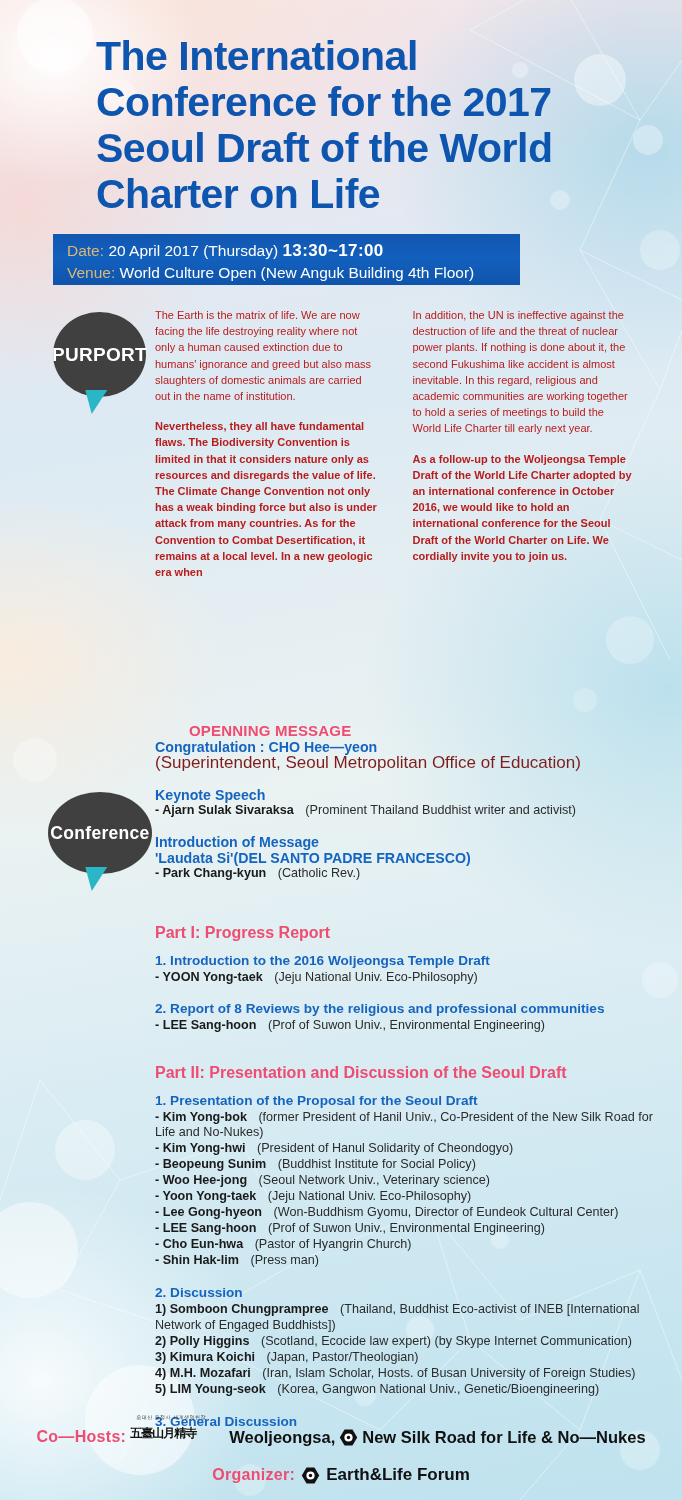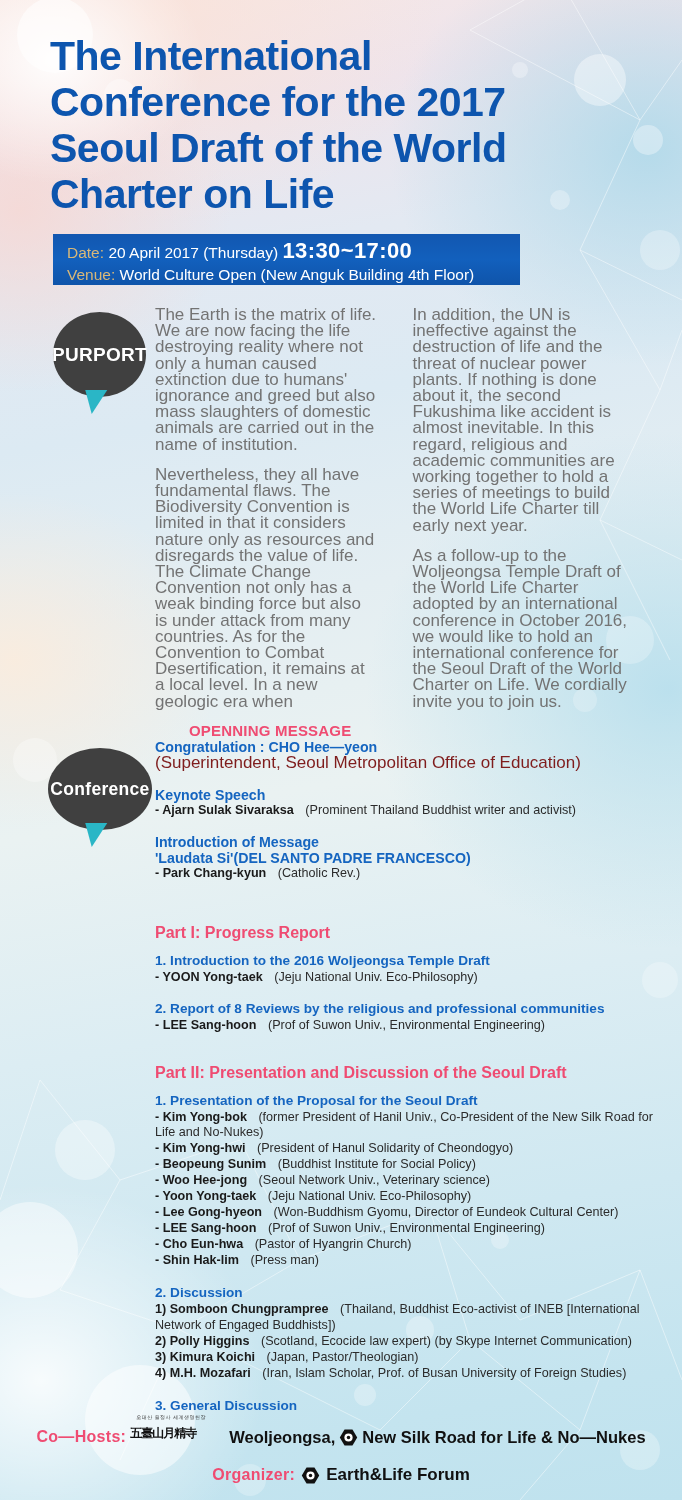--- a/index.html
+++ b/index.html
@@ -30,56 +30,56 @@
   
   .bg-deco { position:absolute; inset:0; z-index:0; pointer-events:none; }
   .content { position:relative; z-index:2; }
 
   
   .title {
     position:absolute; left:50px; top:33px; width:590px;
     color:#0d55ae; font-size:41px; line-height:46px;
     font-weight:700; letter-spacing:-0.5px;
   }
-  .title span { display:block; }
+  .title span { display:block;margin-left:46px; }
 
   
   .banner {
     position:absolute; left:53px; top:234px; width:467px; height:51px;
     background:linear-gradient(180deg,#1257b0 0%,#1260bd 50%,#0f54aa 100%);
     padding:6px 0 0 14px;
   }
   .banner-row { color:#ffffff; font-size:15.5px; line-height:22px; white-space:nowrap; }
   .banner-label { color:#d9b878; }
-  .banner-time { font-weight:700; font-size:22px; letter-spacing:0.4px; }
+  .banner-time { font-weight:700; font-size:17px; letter-spacing:0.4px; }
 
   
   .bubble {
     position:absolute; background:#404040; border-radius:50%;
     display:flex; align-items:center; justify-content:center;
     color:#ffffff;
   }
   .bubble::after {
     content:""; position:absolute; bottom:-17px; left:50%;
     margin-left:-16px;
     border-left:9px solid transparent;
     border-right:13px solid transparent;
     border-top:24px solid #2ab6c6;
     transform:skewX(-6deg);
   }
   .bubble-purport { left:53px; top:312px; width:93px; height:85px; }
-  .bubble-conference { left:48px; top:748px; width:104px; height:82px;text-align:right; }
+  .bubble-conference { left:48px; top:792px; width:104px; height:82px;text-align:right; }
   .bubble-label { font-size:19px; font-weight:600; letter-spacing:0.3px; position:relative; z-index:3; }
   .bubble-conference .bubble-label { font-size:17.5px; }
 
   
   .purport { position:absolute; left:155px; top:307px; width:480px; display:flex; gap:35px; }
   .col { width:224px; }
-  .col p { font-size:17px; line-height:16.2px; color:#737373; margin-bottom:14px; }
-  .col p:last-child { margin-bottom:0; }
+  .col p { font-size:11px; line-height:16.2px; color:#b91c1c; margin-bottom:14px; }
+  .col p:last-child { margin-bottom:0;font-weight:bold; }
 
   
   .program { position:absolute; left:155px; top:722px; width:500px; }
   .sec-pink {
     color:#ef4c72; font-size:15px; font-weight:700; letter-spacing:0.2px;margin-left:34px;
   }
   .sec-blue {
     color:#1565c0; font-size:14.2px; font-weight:700;
   }
   .line-name { font-size:12.6px; color:#1a1a1a; line-height:15.5px; }
@@ -240,21 +240,22 @@
       <div class="line-name"><b>- Cho Eun-hwa</b><span class="aff"> (Pastor of Hyangrin Church)</span></div>
       <div class="line-name"><b>- Shin Hak-lim</b><span class="aff"> (Press man)</span></div>
     </div>
 
     <div class="spacer-md"></div>
     <div class="item-head">2. Discussion</div>
     <div class="roster">
       <div class="line-name"><b>1) Somboon Chungprampree</b><span class="aff"> (Thailand, Buddhist Eco-activist of INEB [International Network of Engaged Buddhists])</span></div>
       <div class="line-name"><b>2) Polly Higgins</b><span class="aff"> (Scotland, Ecocide law expert) (by Skype Internet Communication)</span></div>
       <div class="line-name"><b>3) Kimura Koichi</b><span class="aff"> (Japan, Pastor/Theologian)</span></div>
-      <div class="line-name"><b>4) M.H. Mozafari</b><span class="aff"> (Iran, Islam Scholar, Prof. of Busan University of Foreign Studies)</span></div>
+      <div class="line-name"><b>4) M.H. Mozafari</b><span class="aff"> (Iran, Islam Scholar, Hosts. of Busan University of Foreign Studies)</span></div>
+      <div class="line-name"><b>5) LIM Young-seok</b><span class="aff"> (Korea, Gangwon National Univ., Genetic/Bioengineering)</span></div>
     </div>
 
     <div class="spacer-md"></div>
     <div class="item-head">3. General Discussion</div>
   </div>
 
   <div class="footer">
     <div class="cohosts">
       <span class="lbl-pink">Co—Hosts:</span>
       <span class="calli">

